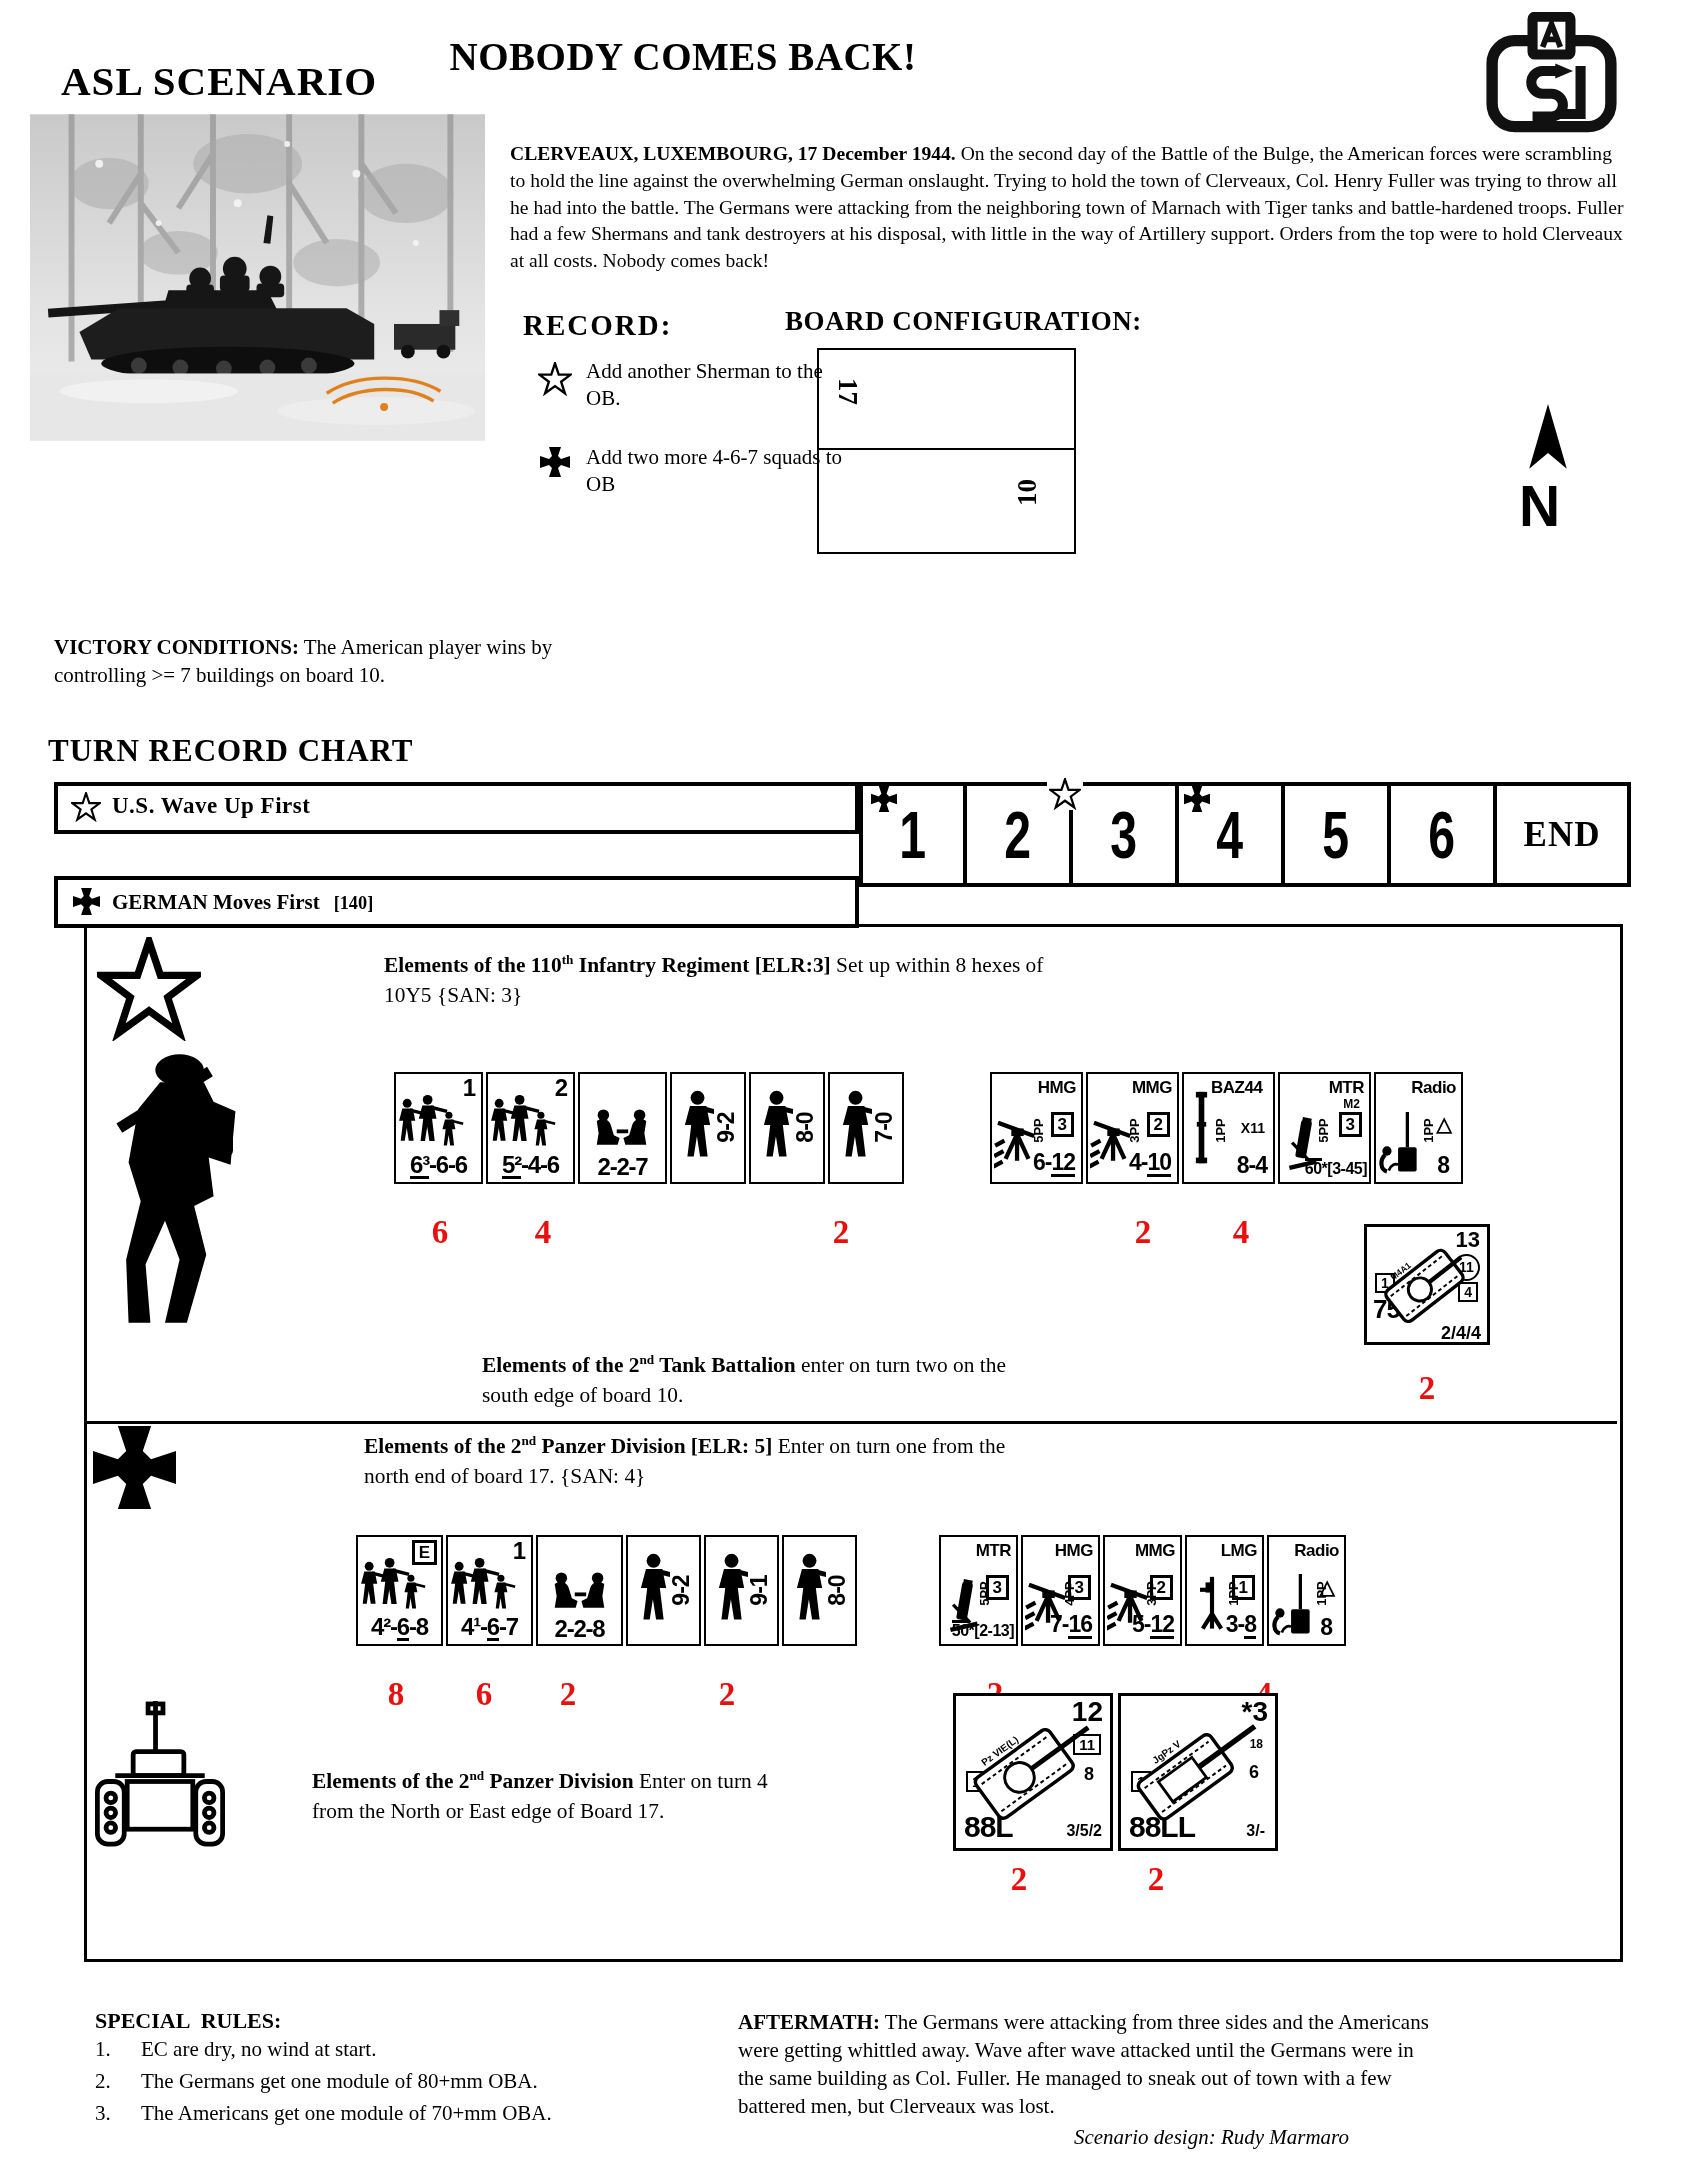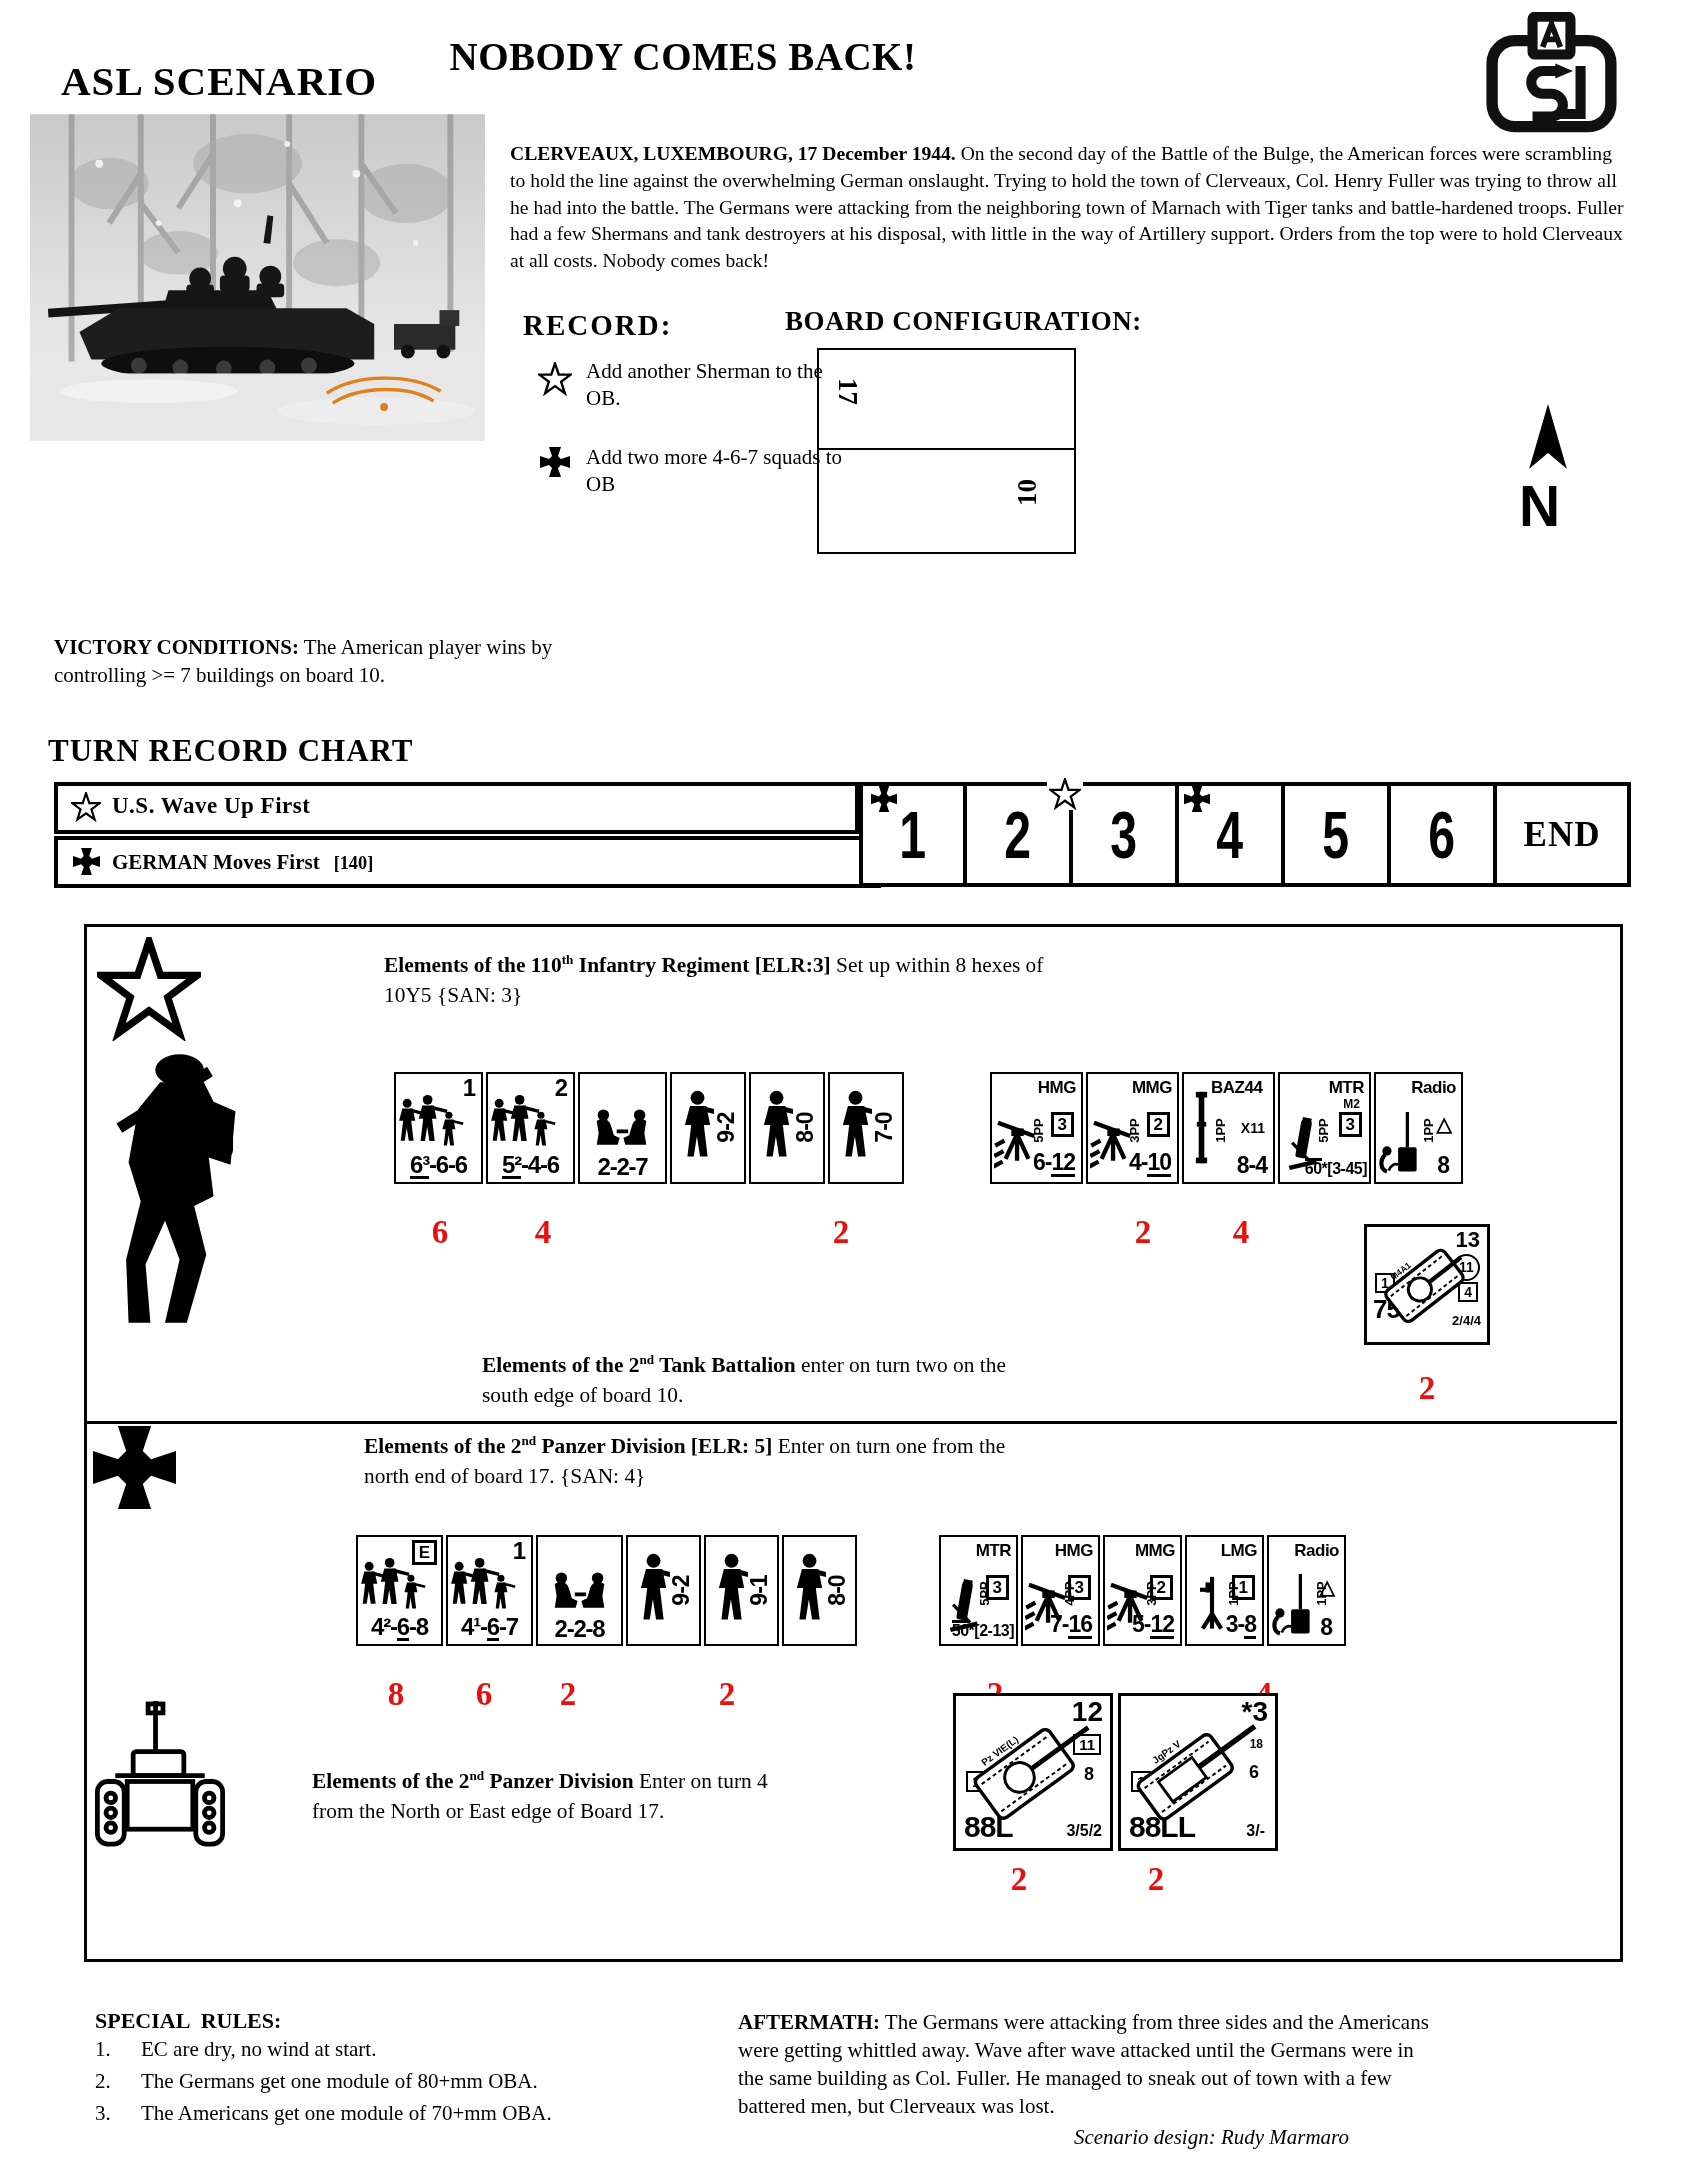--- a/index.html
+++ b/index.html
@@ -218,21 +218,21 @@
     <b>VICTORY CONDITIONS:</b><span> The American player wins by controlling &gt;= 7 buildings on board 10.</span>
   </div>
 
   <div class="abs trc-h" style="left:48px;top:733px;">TURN RECORD CHART</div>
   <div class="abs trow" style="left:54px;top:782px;width:797px;height:44px;">
     <span class="abs" style="left:13px;top:6px;"><span><svg viewBox="0 0 100 100" width="30" height="30">
             <path d="M50 4 61 37 96 37 68 58 79 92 50 71 21 92 32 58 4 37 39 37Z" fill="#fff" stroke="#000" stroke-width="7"></path>
           </svg></span></span>
     <span class="abs trow-label" style="left:54px;top:7px;">U.S. Wave Up First</span>
   </div>
-  <div class="abs trow" style="left:54px;top:836px;width:797px;height:44px;padding-left:22px;">
+  <div class="abs trow" style="left:54px;top:876px;width:797px;height:44px;">
     <span class="abs" style="left:15px;top:8px;"><span><svg viewBox="0 0 100 100" width="27" height="27" fill="#000">
             <path d="M30 0H70L60 30H40ZM70 100H30L40 70H60ZM0 30V70L30 60V40ZM100 70V30L70 40V60ZM40 30H60L70 40V60L60 70H40L30 60V40Z"></path>
           </svg></span></span>
     <span class="abs trow-label2" style="left:54px;top:10px;"><span>GERMAN Moves First</span><span class="tnote">[140]</span></span>
   </div>
   <div class="abs" id="turn-cells" style="left:859px;top:782px;height:105px;">
       <div class="tcell" style="width: 106px;">
         <span class="tnum">1</span>
       </div>
       <div class="tcell" style="width: 106px;">
@@ -395,21 +395,21 @@
   <div class="abs ob-h" style="left:482px;top:1350px;width:525px;">
     <b><span>Elements of the 2</span><sup>nd</sup><span> Tank Battalion</span></b><span> enter on turn two on the south edge of board 10.</span>
   </div>
 
   <div class="vctr" style="left:1364px;top:1224px;width:126px;height:121px;">
     <span class="vtr" style="font-size:22px;">13</span>
     <span class="vcirc" style="right:7px;top:27px;width:23px;height:23px;font-size:14px;line-height:23px;">11</span>
     <span class="vbx" style="right:9px;top:55px;font-size:14px;">4</span>
     <span class="vbx" style="left:8px;top:46px;font-size:14px;">1</span>
     <span class="vgun" style="left:6px;bottom:20px;font-size:26px;">75</span>
-    <span class="vmp" style="right:6px;bottom:15px;font-size:13px;">2/4/4</span>
+    <span class="vmp" style="right:6px;bottom:0;font-size:18px;">2/4/4</span>
     <svg width="117" height="89" viewBox="0 0 120 92" style="position:absolute;left:2px;top:12px;">
       <g transform="rotate(-38 60 46)">
         <rect x="18" y="26" width="76" height="40" rx="6" fill="#fff" stroke="#000" stroke-width="3.5"></rect>
         <line x1="22" y1="33" x2="92" y2="33" stroke="#000" stroke-width="2" stroke-dasharray="4 3"></line>
         <line x1="22" y1="59" x2="92" y2="59" stroke="#000" stroke-width="2" stroke-dasharray="4 3"></line>
         <circle cx="50" cy="46" r="12" fill="#fff" stroke="#000" stroke-width="3"></circle>
         <line x1="62" y1="46" x2="104" y2="46" stroke="#000" stroke-width="4.5"></line>
         <text x="34" y="22" font-family="Liberation Sans, sans-serif" font-size="9" font-weight="bold">M4A1</text>
       </g>
     </svg>

